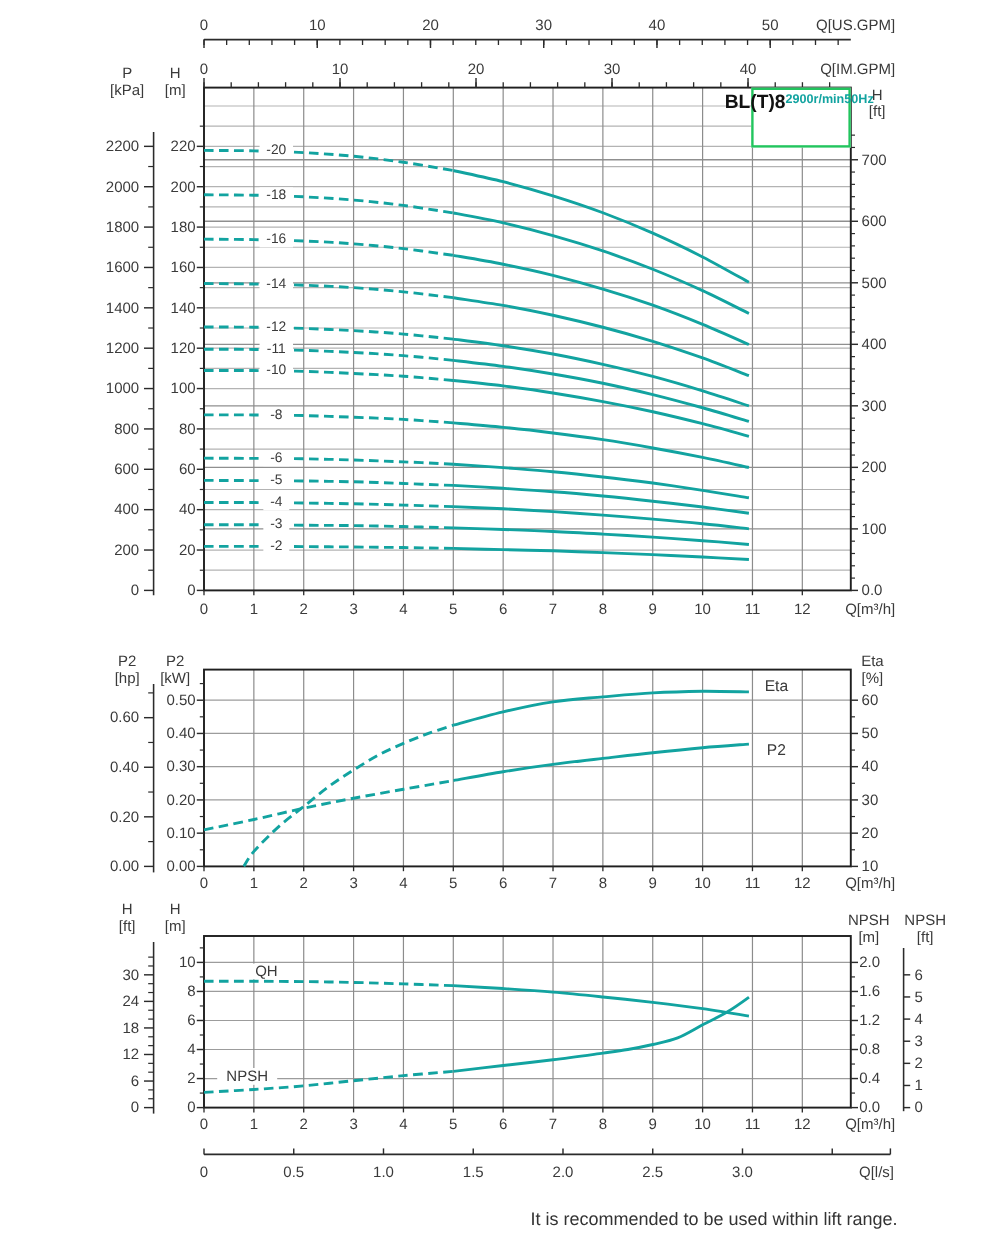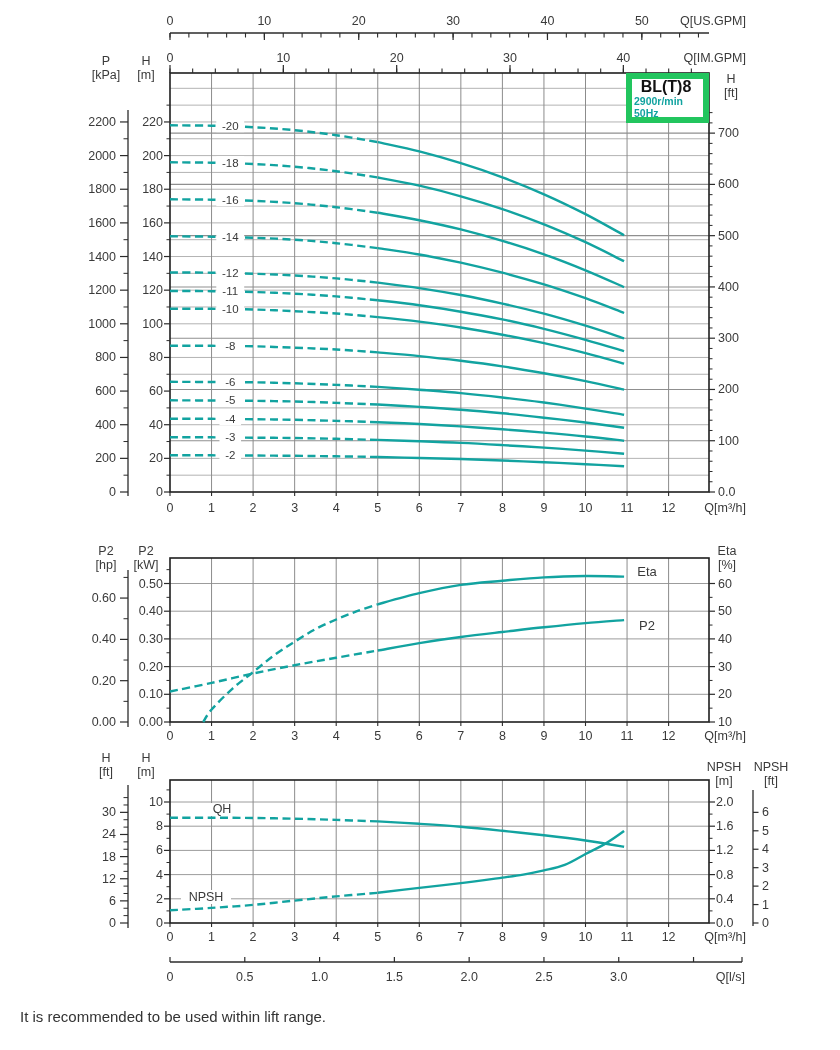--- a/index.html
+++ b/index.html
@@ -1,26 +1,26 @@
 <!DOCTYPE html>
 <html><head>
 <meta charset="utf-8">
 <style>
   html,body{margin:0;padding:0;background:#ffffff;}
   .page{position:relative;width:840px;height:1050px;background:#fff;overflow:hidden;
         font-family:"Liberation Sans",sans-serif;}
   svg text{font-family:"Liberation Sans",sans-serif;}
   .title-box{position:absolute;left:626px;top:73px;width:83px;height:50px;
-             border:6px solid #22c55e;background:#fff;box-sizing:border-box;
-             display:flex;flex-direction:column;justify-content:center;padding:2px 5px 2px 2px;}
+             border:2px solid #22c55e;background:#fff;box-sizing:border-box;
+             display:flex;flex-direction:row;justify-content:center;padding:2px 5px 2px 2px;}
   .title-box .model{font-size:16px;font-weight:bold;color:#111;text-align:center;line-height:17px;}
   .title-box .speed,.title-box .freq{font-size:10.5px;font-weight:bold;color:#12a3a0;
              text-align:left;line-height:12px;}
-  .caption{position:absolute;left:0;top:1008px;width:748px;text-align:left;
-           font-size:15px;color:#333;margin-left:20px;}
+  .caption{position:absolute;left:0;top:1008px;width:748px;text-align:right;
+           font-size:15px;color:#333;}
 </style>
 </head>
 <body>
 
 <div class="page">
   <svg id="chart-svg" width="840" height="1050" viewBox="0 0 840 1050">
       <line x1="170" y1="475.18" x2="709" y2="475.18" stroke="#b3b3b3" stroke-width="1"></line>
       <line x1="170" y1="458.36" x2="709" y2="458.36" stroke="#b3b3b3" stroke-width="1"></line>
       <line x1="170" y1="424.72" x2="709" y2="424.72" stroke="#b3b3b3" stroke-width="1"></line>
       <line x1="170" y1="407.9" x2="709" y2="407.9" stroke="#b3b3b3" stroke-width="1"></line>

